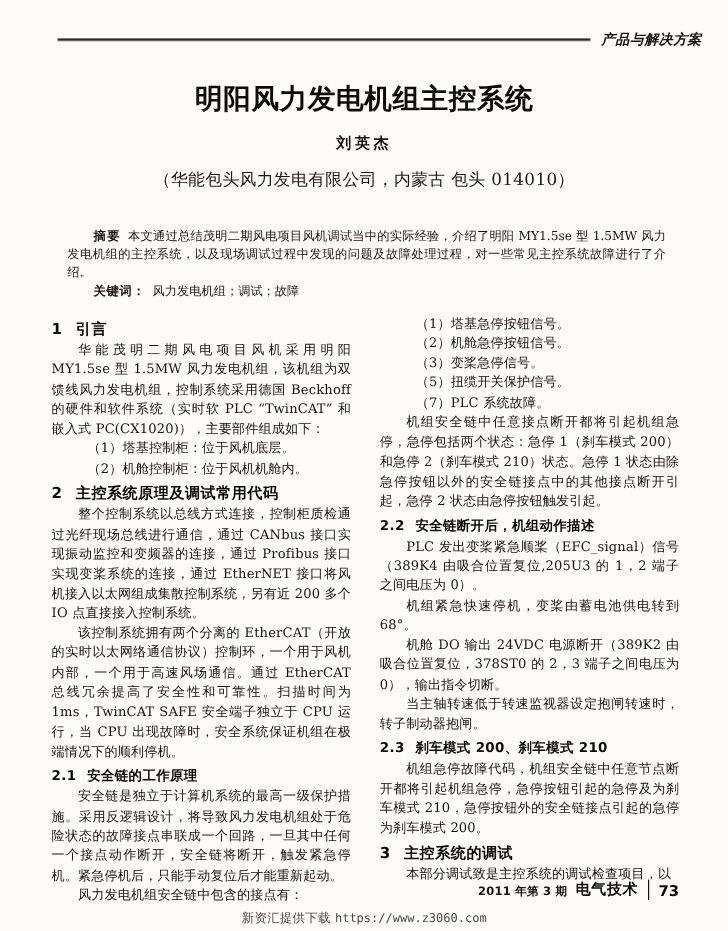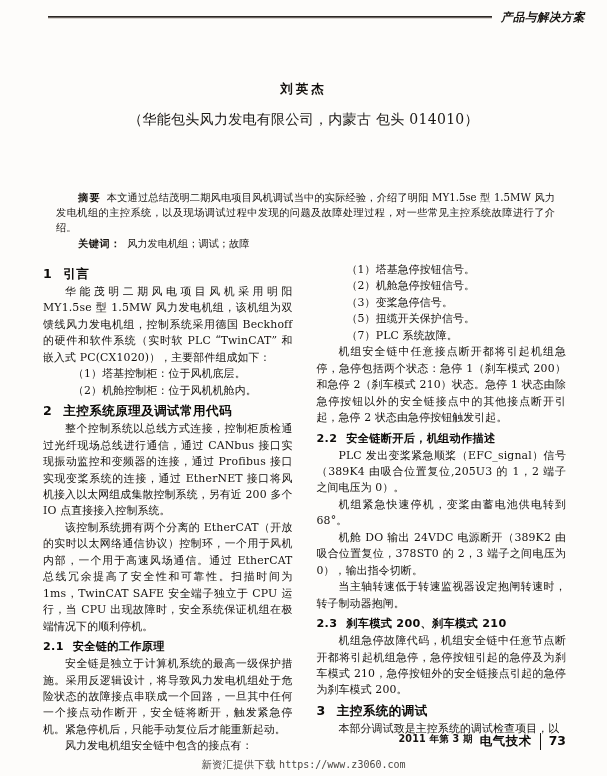--- a/index.html
+++ b/index.html
@@ -17,21 +17,21 @@
   }
   .page {
     position: absolute;
     inset: 0;
     background: #fdfcfa;
   }
 
   
   .runhead {
     position: absolute;
-    top: 6px;
+    top: 22px;
     left: 48px;
     right: 18px;
     height: 22px;
     display: flex;
     align-items: center;
     gap: 9px;
   }
   .runhead-rule {
     flex: 1 1 auto;
     height: 3px;
@@ -164,21 +164,21 @@
   h3.subsec .num { flex: 0 0 auto; }
 
   
   .footer {
     position: absolute;
     left: 43px;
     right: 41px;
     bottom: 26px;
     display: flex;
     justify-content: flex-end;
-    align-items: flex-start;
+    align-items: flex-end;
     gap: 7px;
     font-family: "DejaVu Sans", "Liberation Sans", sans-serif;
   }
   .footer-issue {
     font-size: 9.6px;
     font-weight: bold;
     color: #15120f;
     letter-spacing: 0.2px;
   }
   .footer-journal {
@@ -221,20 +221,21 @@
 <body>
 
 <div class="page">
 
   <div class="runhead">
     <div class="runhead-rule"></div>
     <div class="runhead-label">产品与解决方案</div>
   </div>
 
   <div class="titleblock">
+    <div class="title-line">明阳风力发电机组主控系统</div>
     <div class="author">刘英杰</div>
     <div class="affiliation">（华能包头风力发电有限公司，内蒙古 包头  014010）</div>
   </div>
 
   <div class="abstract">
     <p class="body-ind"><span class="lead">摘要</span><span>本文通过总结茂明二期风电项目风机调试当中的实际经验，介绍了明阳 MY1.5se 型 1.5MW 风力发电机组的主控系统，以及现场调试过程中发现的问题及故障处理过程，对一些常见主控系统故障进行了介绍。</span></p>
     <p class="keywords"><span class="lead">关键词：</span><span>风力发电机组；调试；故障</span></p>
   </div>
 
   <div class="columns">

